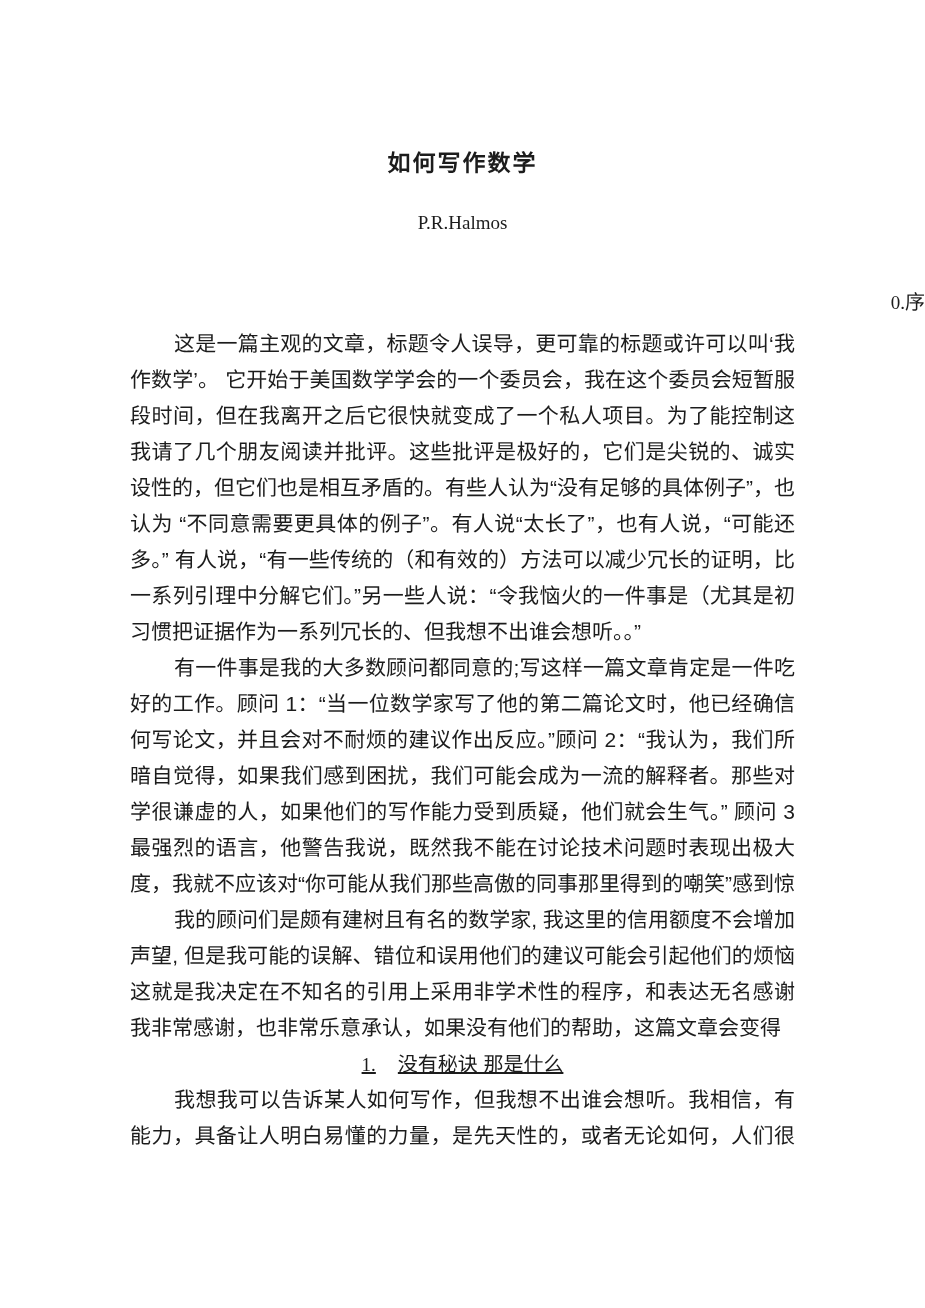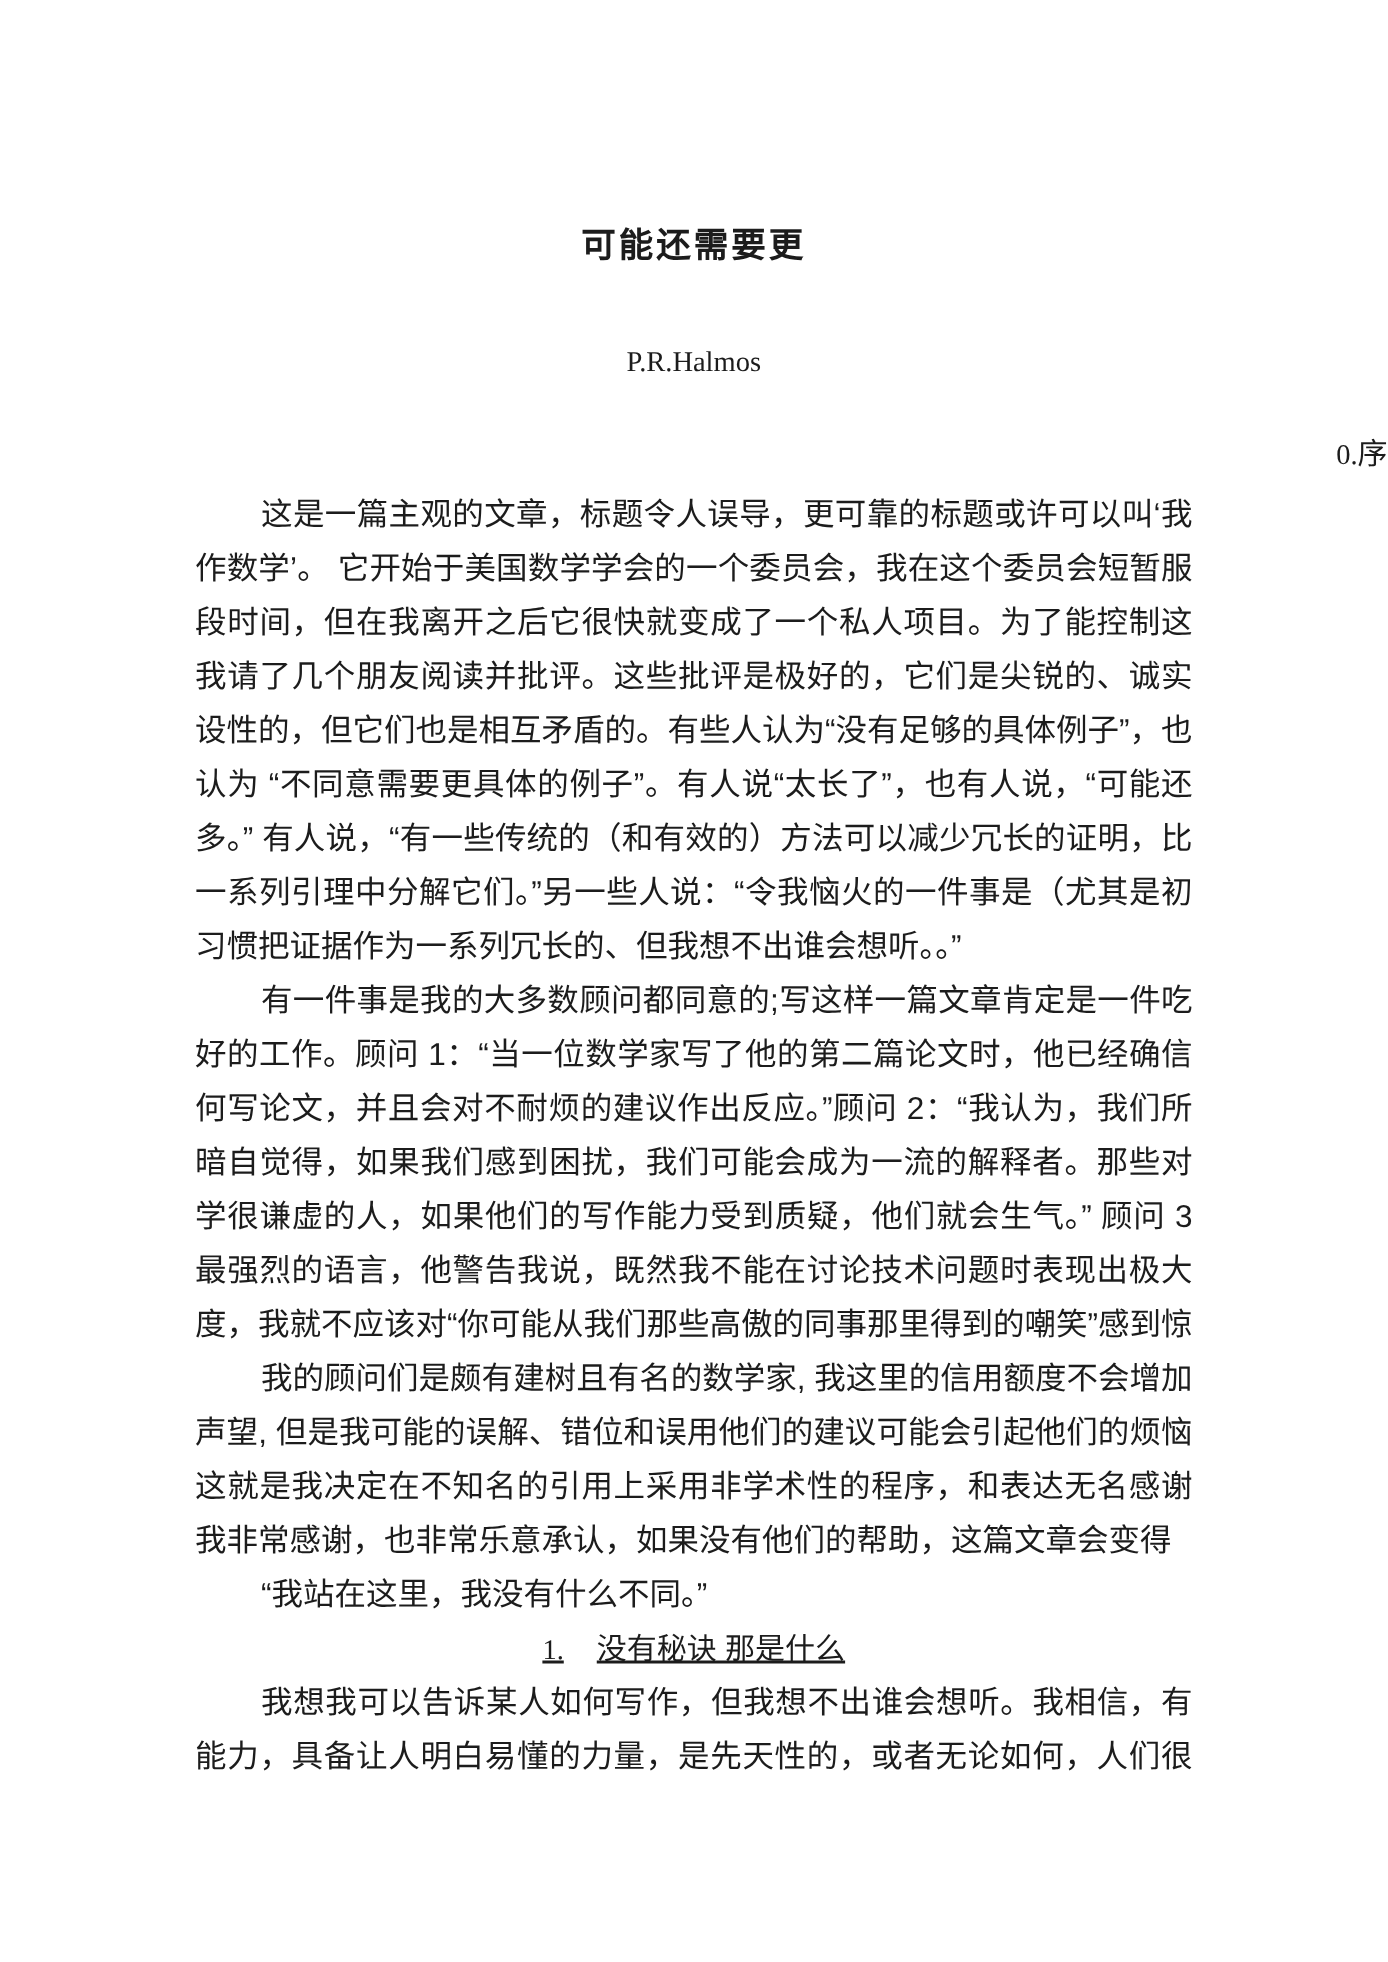--- a/index.html
+++ b/index.html
@@ -22,21 +22,21 @@
     left: 0;
     width: 100%;
     margin: 0;
     text-align: center;
     font-size: 23px;
     font-weight: 700;
     letter-spacing: 2px;
   }
   .doc-author {
     position: absolute;
-    top: 231px;
+    top: 212px;
     left: 0;
     width: 100%;
     text-align: center;
     font-family: "Liberation Serif", serif;
     font-size: 19px;
   }
   .sec0-heading {
     position: absolute;
     top: 286px;
     left: 0;
@@ -76,21 +76,21 @@
     text-decoration: underline;
   }
   .h1line .serif-num {
     margin-right: 22px;
   }
 </style>
 </head>
 <body>
 
 <div class="page">
-  <h1 class="doc-title">可能还需要更</h1>
+  <h1 class="doc-title">如何写作数学</h1>
   <div class="doc-author">P.R.Halmos</div>
   <div class="sec0-heading"><span class="serif-num">0.</span><span>序</span></div>
   <div class="doc-body">
       <div class="para">
         <div class="line fill indent">这是一篇主观的文章，标题令人误导，更可靠的标题或许可以叫‘我如何写</div>
         <div class="line fill">作数学’。 它开始于美国数学学会的一个委员会，我在这个委员会短暂服务过一</div>
         <div class="line fill">段时间，但在我离开之后它很快就变成了一个私人项目。为了能控制这个项目，</div>
         <div class="line fill">我请了几个朋友阅读并批评。这些批评是极好的，它们是尖锐的、诚实的、有建</div>
         <div class="line fill">设性的，但它们也是相互矛盾的。有些人认为“没有足够的具体例子”，也有些人</div>
         <div class="line fill">认为 “不同意需要更具体的例子”。有人说“太长了”，也有人说，“可能还需要更</div>
@@ -106,22 +106,19 @@
         <div class="line fill">学很谦虚的人，如果他们的写作能力受到质疑，他们就会生气。” 顾问 3 使用了</div>
         <div class="line fill">最强烈的语言，他警告我说，既然我不能在讨论技术问题时表现出极大的知识深</div>
         <div class="line fill">度，我就不应该对“你可能从我们那些高傲的同事那里得到的嘲笑”感到惊讶。</div>
       </div>
       <div class="para">
         <div class="line fill indent">我的顾问们是颇有建树且有名的数学家, 我这里的信用额度不会增加他们的</div>
         <div class="line fill">声望, 但是我可能的误解、错位和误用他们的建议可能会引起他们的烦恼和尴尬。</div>
         <div class="line fill">这就是我决定在不知名的引用上采用非学术性的程序，和表达无名感谢的原因。</div>
         <div class="line">我非常感谢，也非常乐意承认，如果没有他们的帮助，这篇文章会变得更糟。</div>
       </div>
-      <div class="para">
-        <div class="line indent">“我站在这里，我没有什么不同。”</div>
-      </div>
       <div class="line h1line"><span class="serif-num">1.</span><span>没有秘诀 那是什么</span></div>
       <div class="para">
         <div class="line fill indent">我想我可以告诉某人如何写作，但我想不出谁会想听。我相信，有效沟通的</div>
         <div class="line fill">能力，具备让人明白易懂的力量，是先天性的，或者无论如何，人们很早就知道，</div>
       </div>
     </div>
 </div>
 
 </body></html>

